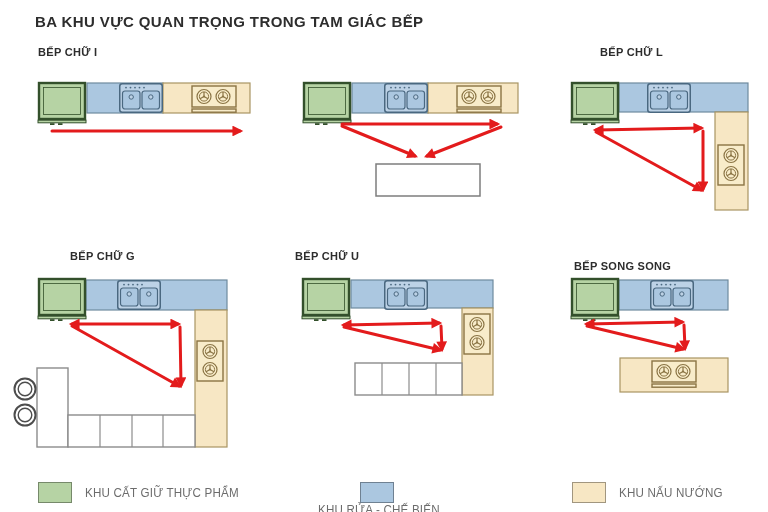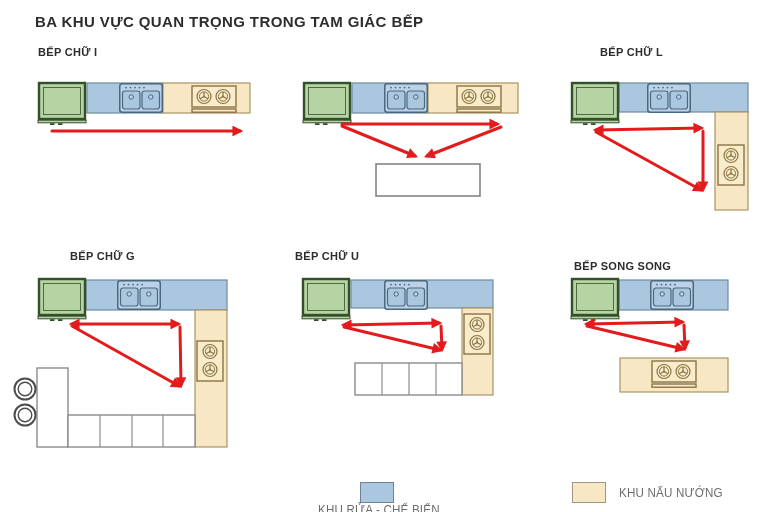--- a/index.html
+++ b/index.html
@@ -171,20 +171,24 @@
   </svg>
 
   <div class="txt title" style="left:35px;top:13px;">BA KHU VỰC QUAN TRỌNG TRONG TAM GIÁC BẾP</div>
 
   <div class="txt plabel" style="left:38px;top:46px;">BẾP CHỮ I</div>
   <div class="txt plabel" style="left:572px;top:46px;padding-left:28px;">BẾP CHỮ L</div>
   <div class="txt plabel" style="left:42px;top:250px;margin-left:28px;">BẾP CHỮ G</div>
   <div class="txt plabel" style="left:295px;top:250px;">BẾP CHỮ U</div>
   <div class="txt plabel" style="left:574px;top:260px;">BẾP SONG SONG</div>
 
+  <div class="legend-item" style="left:38px;top:482px;">
+    <span class="swatch sw-green"></span>
+    <span class="legend-label">KHU CẤT GIỮ THỰC PHẨM</span>
+  </div>
   <div class="legend-item" style="left:305px;top:482px;flex-direction:column;">
     <span class="swatch sw-blue"></span>
     <span class="legend-label">KHU RỬA - CHẾ BIẾN</span>
   </div>
   <div class="legend-item" style="left:572px;top:482px;">
     <span class="swatch sw-tan"></span>
     <span class="legend-label">KHU NẤU NƯỚNG</span>
   </div>
 
 </div>

